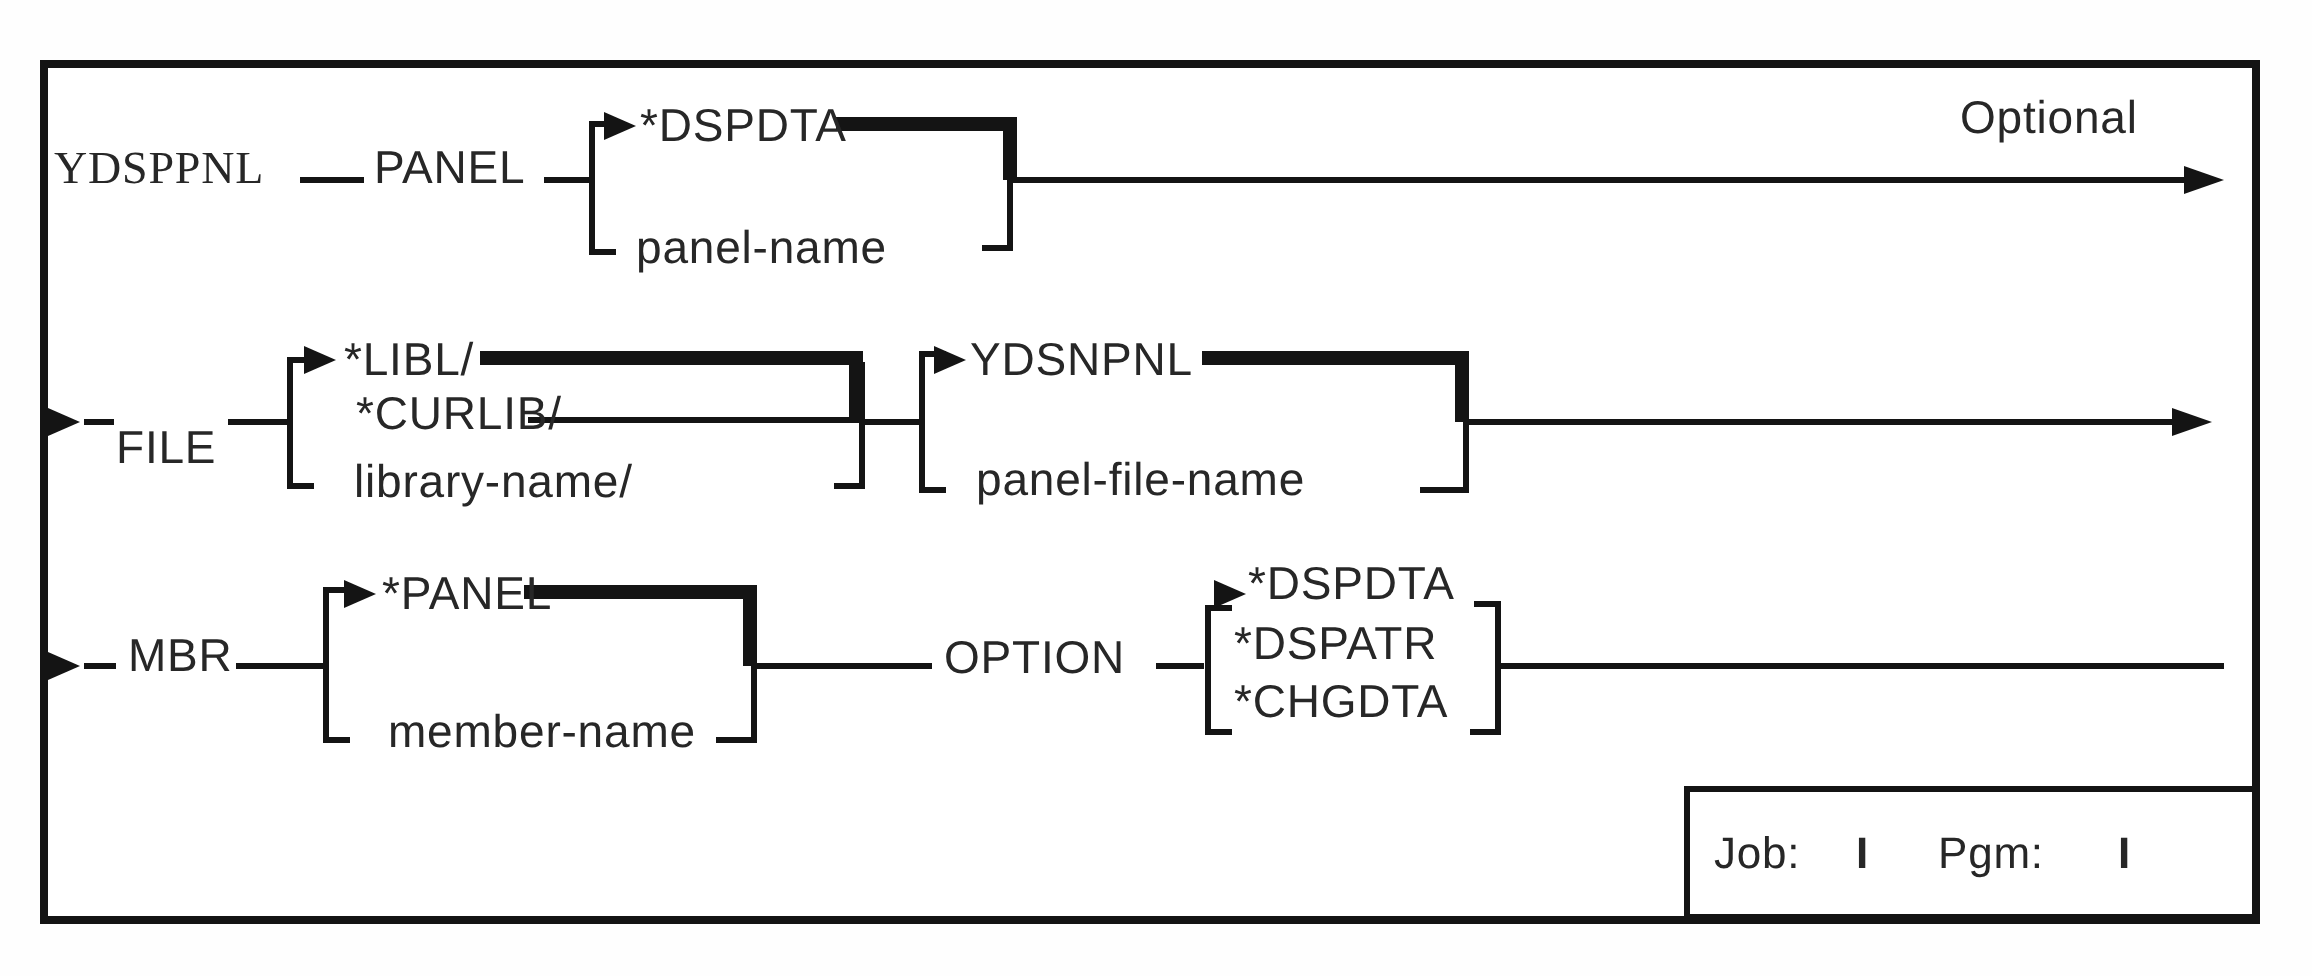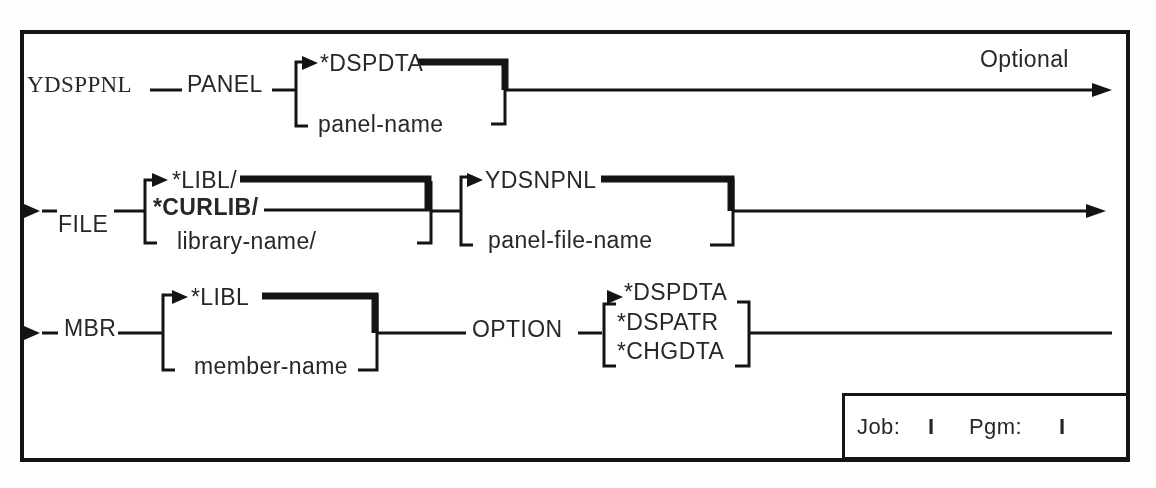--- a/index.html
+++ b/index.html
@@ -107,27 +107,27 @@
   </svg>
 
   <span class="lbl" style="left:27px;top:84px;font-family:Liberation Serif, serif;">YDSPPNL</span>
   <span class="lbl" style="left:187px;top:84px;">PANEL</span>
   <span class="lbl" style="left:320px;top:63px;">*DSPDTA</span>
   <span class="lbl" style="left:318px;top:124px;">panel-name</span>
   <span class="lbl" style="left:980px;top:59px;">Optional</span>
 
   <span class="lbl" style="left:58px;top:224px;text-align:right;">FILE</span>
   <span class="lbl" style="left:172px;top:180px;">*LIBL/</span>
-  <span class="lbl" style="left:153px;top:207px;font-weight:bold;">*CURLIB/</span>
+  <span class="lbl" style="left:178px;top:207px;">*CURLIB/</span>
   <span class="lbl" style="left:177px;top:241px;">library-name/</span>
   <span class="lbl" style="left:485px;top:180px;">YDSNPNL</span>
   <span class="lbl" style="left:488px;top:240px;">panel-file-name</span>
 
   <span class="lbl" style="left:64px;top:328px;">MBR</span>
-  <span class="lbl" style="left:191px;top:297px;">*LIBL</span>
+  <span class="lbl" style="left:191px;top:297px;">*PANEL</span>
   <span class="lbl" style="left:194px;top:366px;text-align:right;">member-name</span>
   <span class="lbl" style="left:472px;top:329px;text-align:center;">OPTION</span>
   <span class="lbl" style="left:624px;top:292px;">*DSPDTA</span>
   <span class="lbl" style="left:617px;top:322px;">*DSPATR</span>
   <span class="lbl" style="left:617px;top:351px;">*CHGDTA</span>
 
   <div id="job-box"></div>
   <span class="lbl small" style="left:857px;top:427px;">Job:</span>
   <span class="lbl small boldval" style="left:928px;top:427px;">I</span>
   <span class="lbl small" style="left:969px;top:427px;">Pgm:</span>

